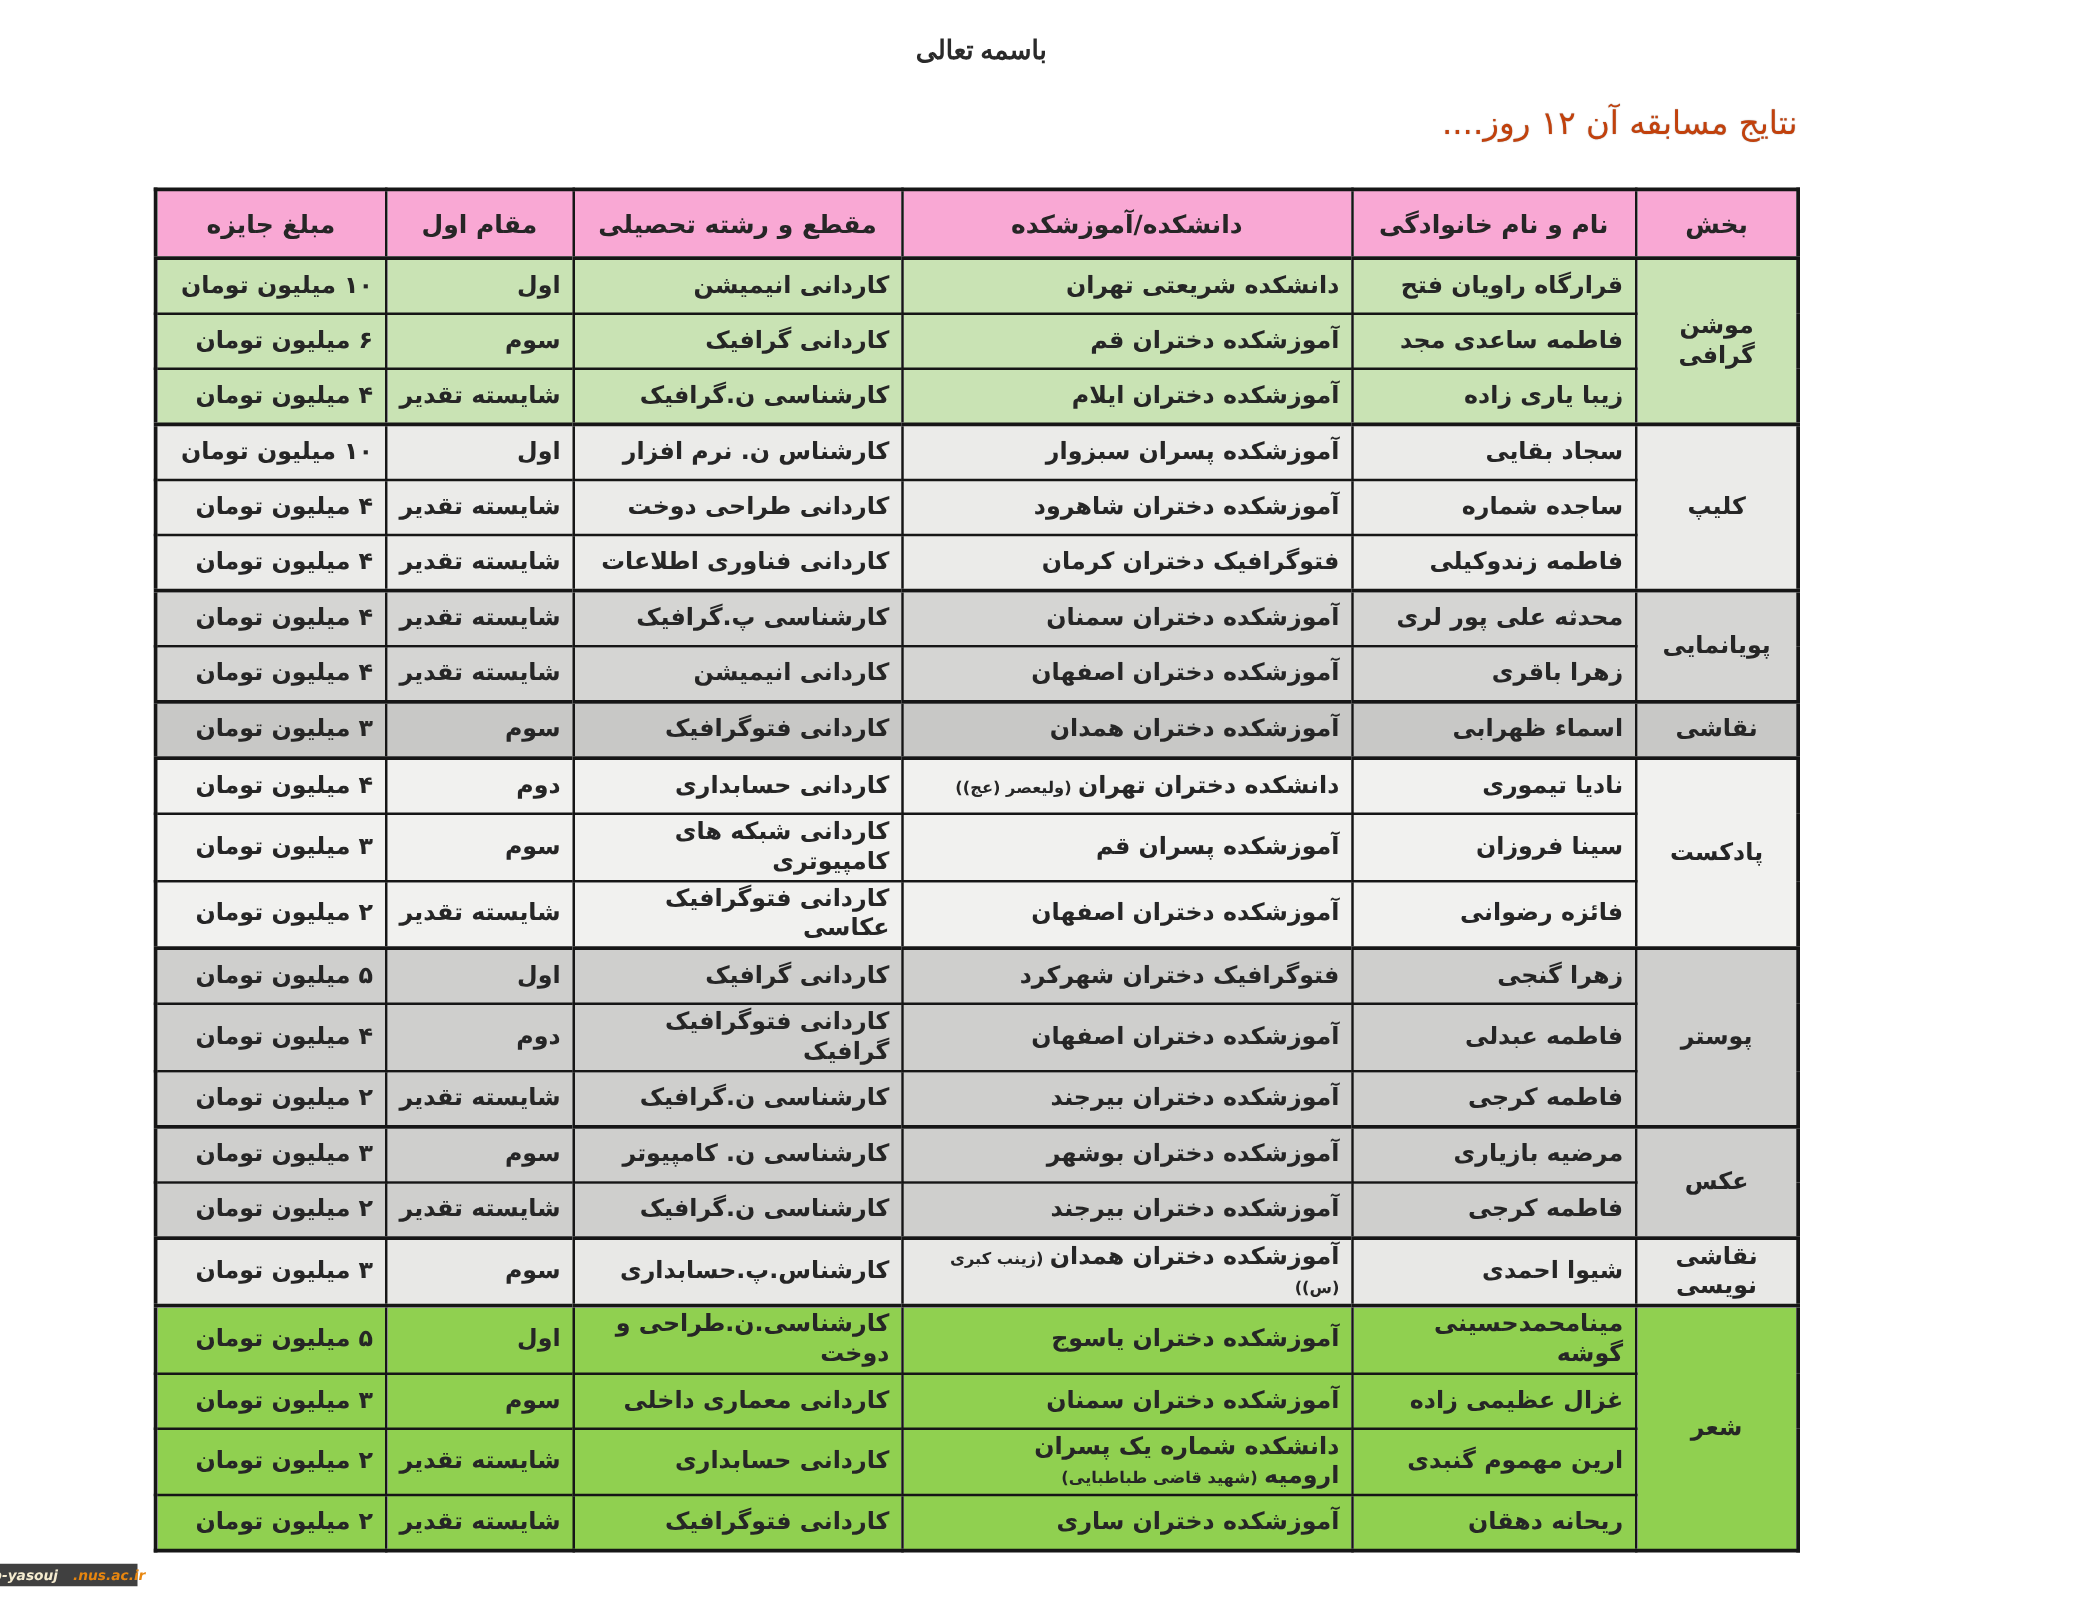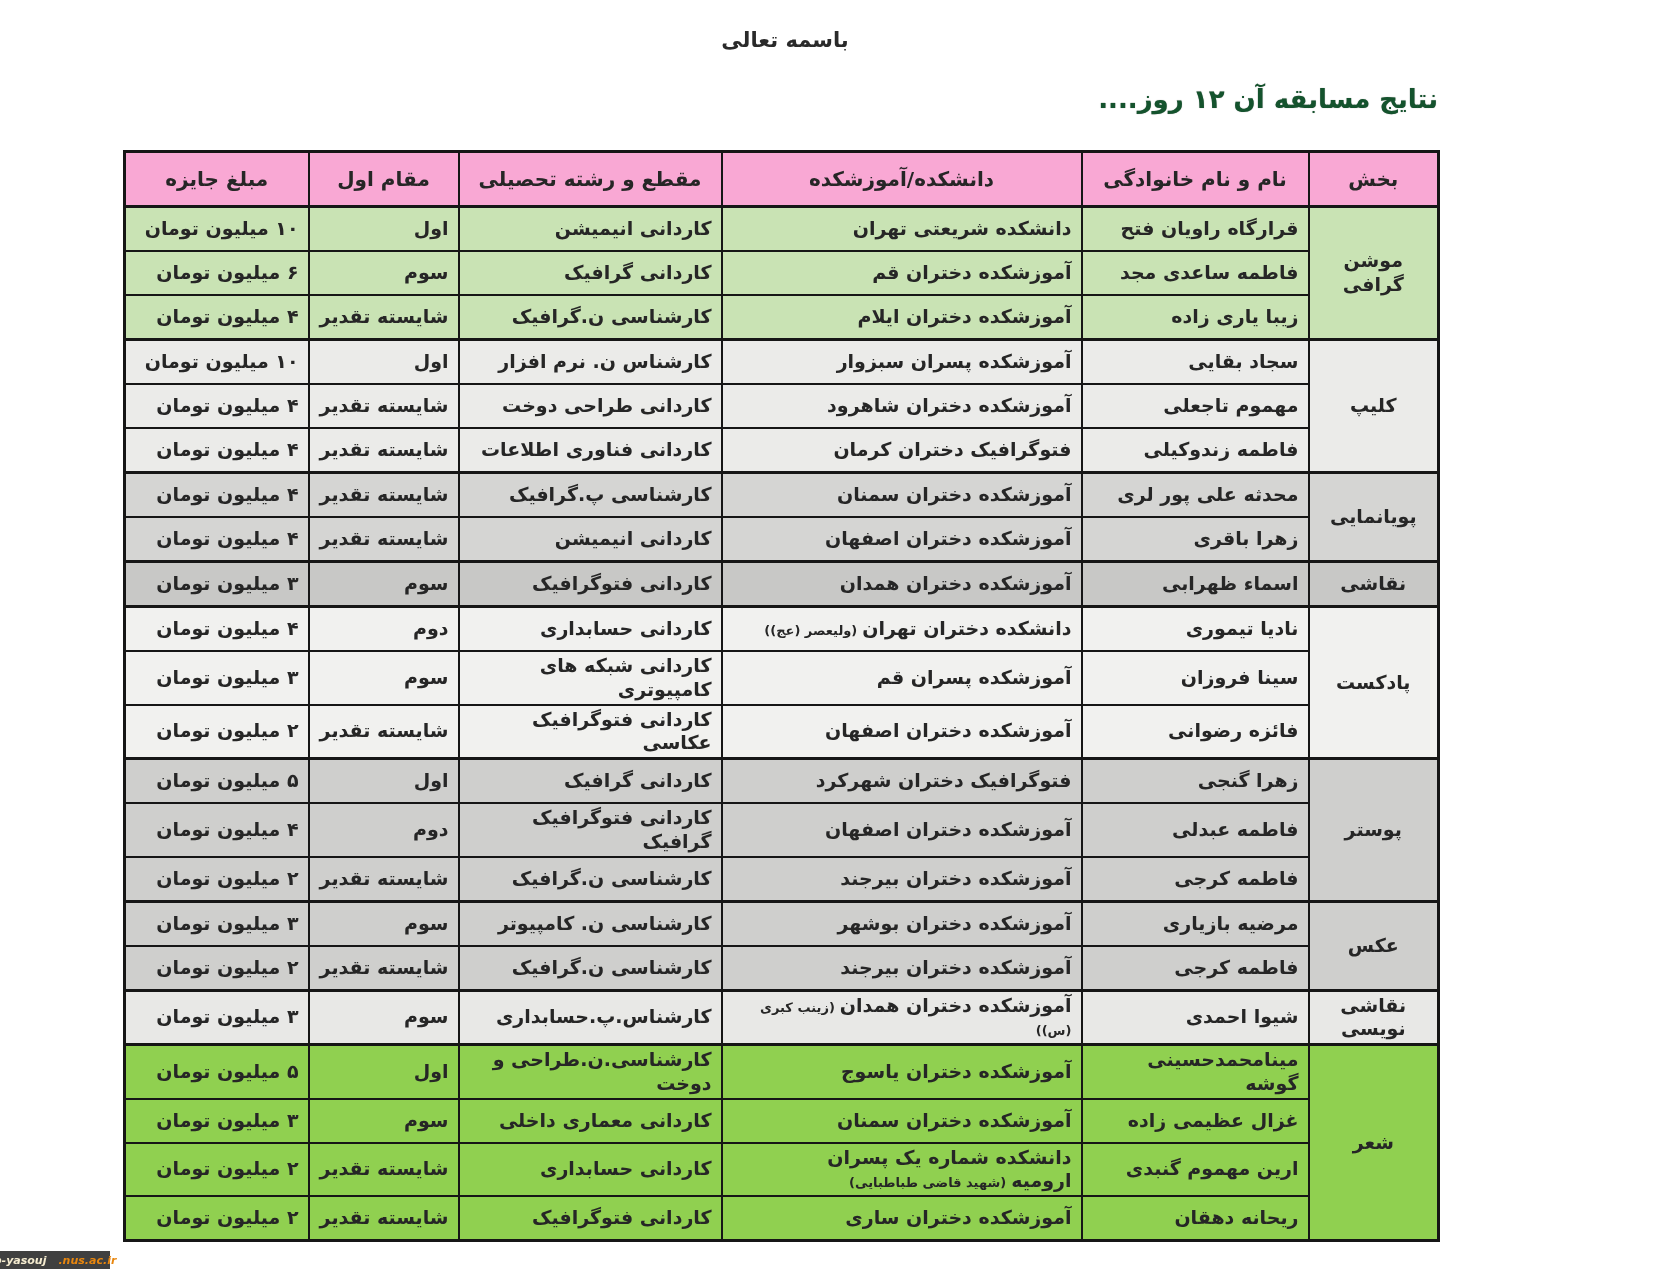--- a/index.html
+++ b/index.html
@@ -10,26 +10,27 @@
     position: relative;
     overflow: hidden;
   }
   .bismillah {
     position: absolute;
     top: 28px; left: 0; width: 1570px;
     text-align: center;
     font-size: 21px; font-weight: bold;
     color: #2a2a2a;
     direction: rtl;
+    font-family: Liberation Serif, serif;
   }
   .subtitle {
     position: absolute;
     top: 84px; right: 220px;
-    font-size: 26px; font-weight: bold;
-    color: #14532d;
+    font-size: 26px; font-weight: normal;
+    color: #c2410c;
     text-shadow: 0 0 1px #9a9a9a;
     direction: rtl;
   }
   table.results-table {
     position: absolute;
     top: 150px; left: 123px;
     width: 1314px;
     table-layout: fixed;
     border-collapse: collapse;
     direction: rtl;
@@ -132,21 +133,21 @@
         </tr>
         <tr class="section-start" style="background-color: rgb(235, 235, 233);">
           <td class="section-cell" rowspan="3">کلیپ</td>
           <td><span>سجاد بقایی</span></td>
           <td><span>آموزشکده پسران سبزوار</span></td>
           <td><span>کارشناس ن. نرم افزار</span></td>
           <td><span>اول</span></td>
           <td><span>۱۰ میلیون تومان</span></td>
         </tr>
         <tr style="background-color: rgb(235, 235, 233);">
-          <td><span>مهموم تاجعلی</span></td>
+          <td><span>ساجده شماره</span></td>
           <td><span>آموزشکده دختران شاهرود</span></td>
           <td><span>کاردانی طراحی دوخت</span></td>
           <td><span>شایسته تقدیر</span></td>
           <td><span>۴ میلیون تومان</span></td>
         </tr>
         <tr style="background-color: rgb(235, 235, 233);">
           <td><span>فاطمه زندوکیلی</span></td>
           <td><span>فتوگرافیک دختران کرمان</span></td>
           <td><span>کاردانی فناوری اطلاعات</span></td>
           <td><span>شایسته تقدیر</span></td>

